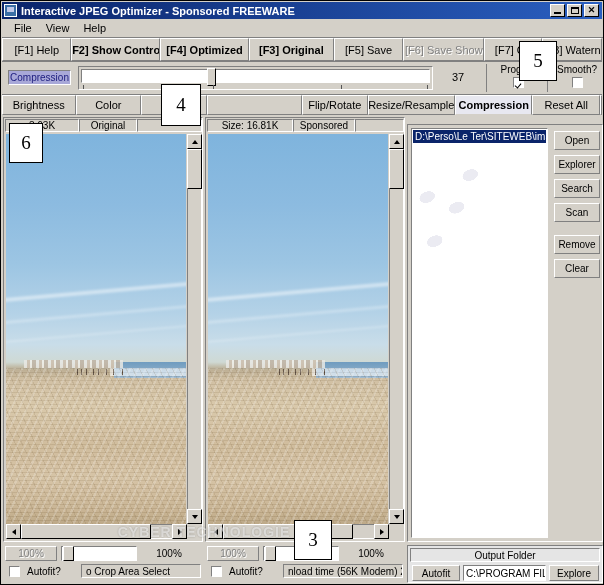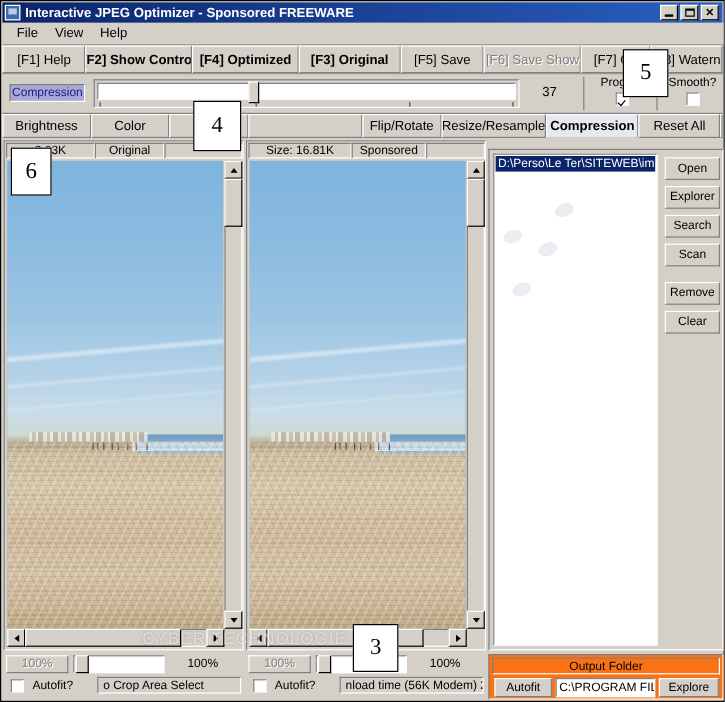--- a/index.html
+++ b/index.html
@@ -193,21 +193,21 @@
   }
   .beach .people{position:absolute;top:60.2%;left:38%;width:30%;height:1.6%;}
   .beach .people i{position:absolute;width:1px;height:100%;background:#5a4a3c;}
   .beach .foam{
     position:absolute;right:0;top:60%;width:42%;height:2%;
     background:rgba(255,255,255,.55);filter:blur(.5px);
   }
   .watermark{
     position:absolute;left:0;right:0;bottom:6%;
     text-align:center;font-size:14px;letter-spacing:1px;
-    color:rgba(255,255,255,.55);font-weight:normal;white-space:nowrap;
+    color:rgba(255,255,255,.55);font-weight:bold;white-space:nowrap;
     text-shadow:0 0 2px rgba(0,0,0,.25);
   }
 
   
   .sb{background:#d4d0c8;border:1px solid;border-color:#808080 #fff #fff #808080;box-sizing:border-box;position:absolute;}
   .sb-v{width:15px;}
   .sb-h{height:15px;}
   .sb-btn{
     background:#d4d0c8;border:1px solid;border-color:#fff #000 #000 #fff;
     box-sizing:border-box;position:absolute;display:flex;align-items:center;justify-content:center;
@@ -274,21 +274,21 @@
   .fbtn{
     position:absolute;left:146px;width:46px;height:19px;
     background:#d4d0c8;border:1px solid;border-color:#fff #808080 #808080 #fff;
     box-sizing:border-box;font-size:10px;color:#000;
     display:flex;align-items:center;justify-content:center;
   }
 
   
   .outpanel{
     position:absolute;left:406px;top:544px;width:196px;height:38px;
-    background:#f97316;border:1px solid;border-color:#808080 #fff #fff #808080;
+    background:#e5e5e5;border:1px solid;border-color:#808080 #fff #fff #808080;
     box-sizing:border-box;
   }
   .out-title{
     position:absolute;left:2px;top:2px;width:190px;height:14px;
     font-size:10px;color:#000;display:flex;align-items:center;justify-content:center;
     border:1px solid;border-color:#808080 #fff #fff #808080;box-sizing:border-box;
   }
   .out-btn{
     position:absolute;top:19px;height:16px;background:#d4d0c8;
     border:1px solid;border-color:#fff #808080 #808080 #fff;box-sizing:border-box;

